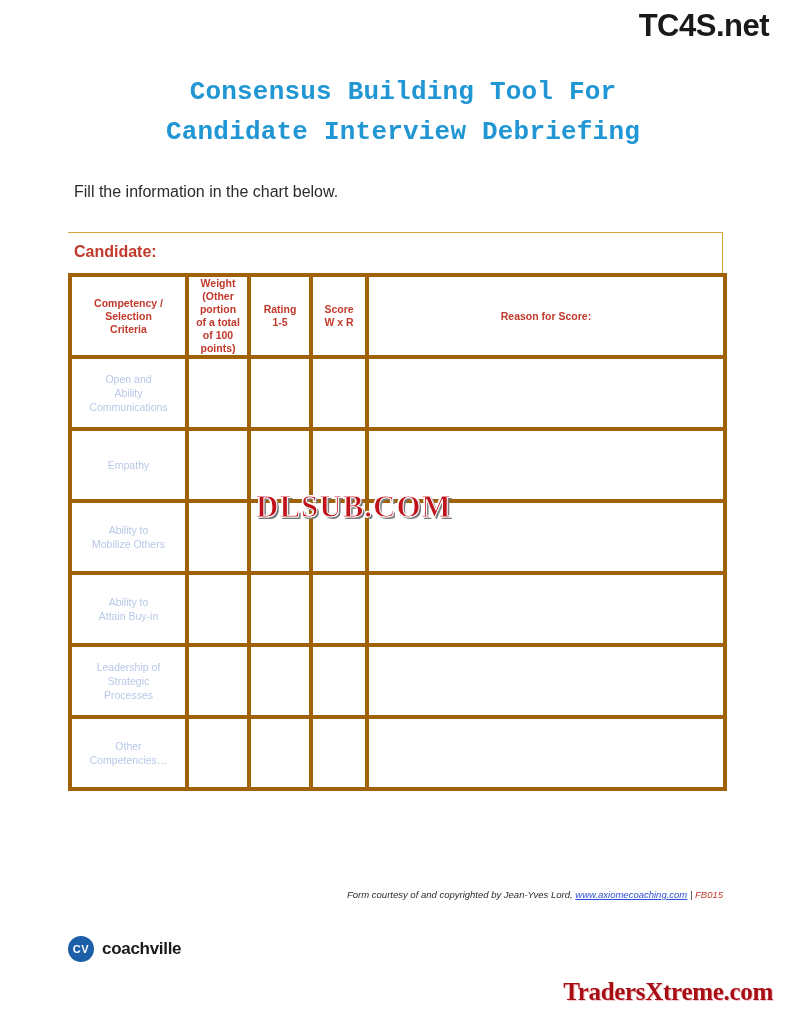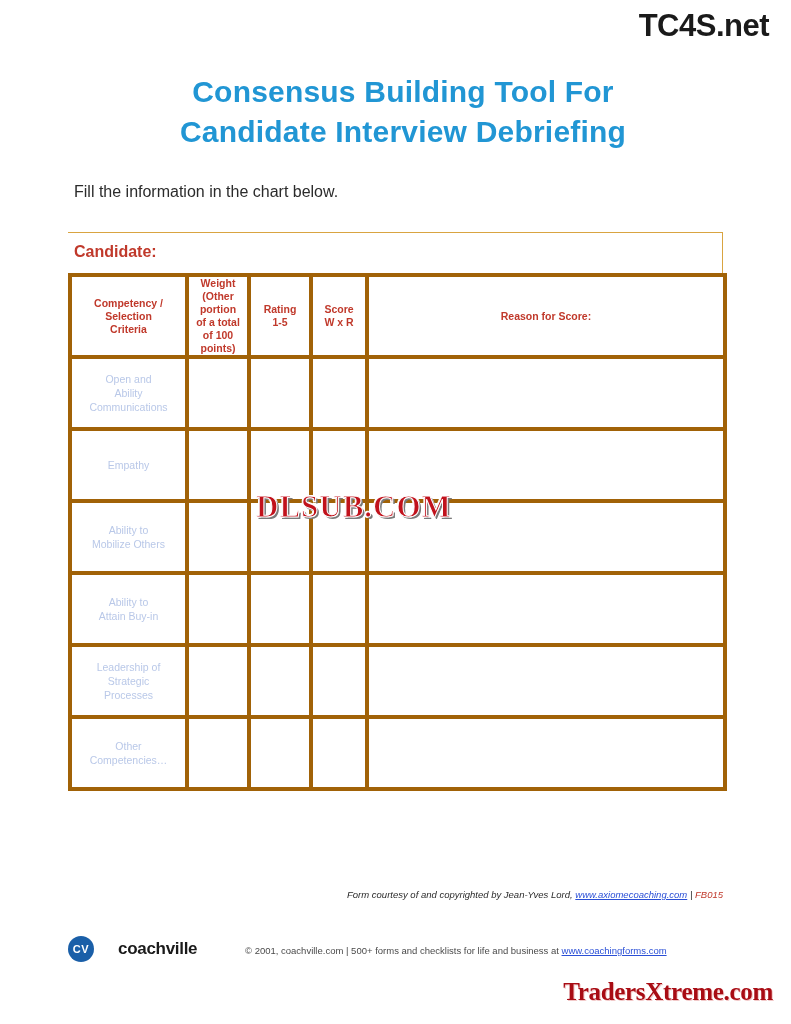--- a/index.html
+++ b/index.html
@@ -35,22 +35,22 @@
 
   
   .title-block {
     position: absolute;
     top: 72px;
     left: 0;
     width: 791px;
     text-align: center;
   }
   .title-line {
-    font-family: Liberation Sans, sans-serif;
-    font-size: 30px;
+    font-family: Liberation Mono, monospace;
+    font-size: 26px;
     font-weight: bold;
     color: #2196d4;
     line-height: 40px;
     letter-spacing: 0.2px;
     padding-left: 15px;
   }
 
   .instruction {
     position: absolute;
     top: 183px;
@@ -167,21 +167,21 @@
     color: #c0392b;
     font-style: italic;
   }
 
   .coachville {
     position: absolute;
     top: 936px;
     left: 68px;
     display: flex;
     align-items: center;
-    gap: 24px;
+    gap: 8px;
   }
   .cv-badge {
     width: 26px;
     height: 26px;
     border-radius: 50%;
     background: #1a5fa8;
     color: #ffffff;
     font-size: 11px;
     font-weight: bold;
     display: flex;
@@ -341,19 +341,16 @@
 
   <div class="courtesy">
     <span>Form courtesy of and copyrighted by Jean-Yves Lord, </span><a href="#">www.axiomecoaching.com</a><span> | </span><span class="code">FB015</span>
   </div>
 
   <div class="coachville">
     <div class="cv-badge">CV</div>
     <div class="cv-word">coachville</div>
   </div>
 
-  <div class="copyright">
-    <span>© 2001, coachville.com | 500+ forms and checklists for life and business at </span><a href="#">www.coachingforms.com</a>
-  </div>
 
   <div class="traders">TradersXtreme.com</div>
 
 </div>
 
 </body></html>

